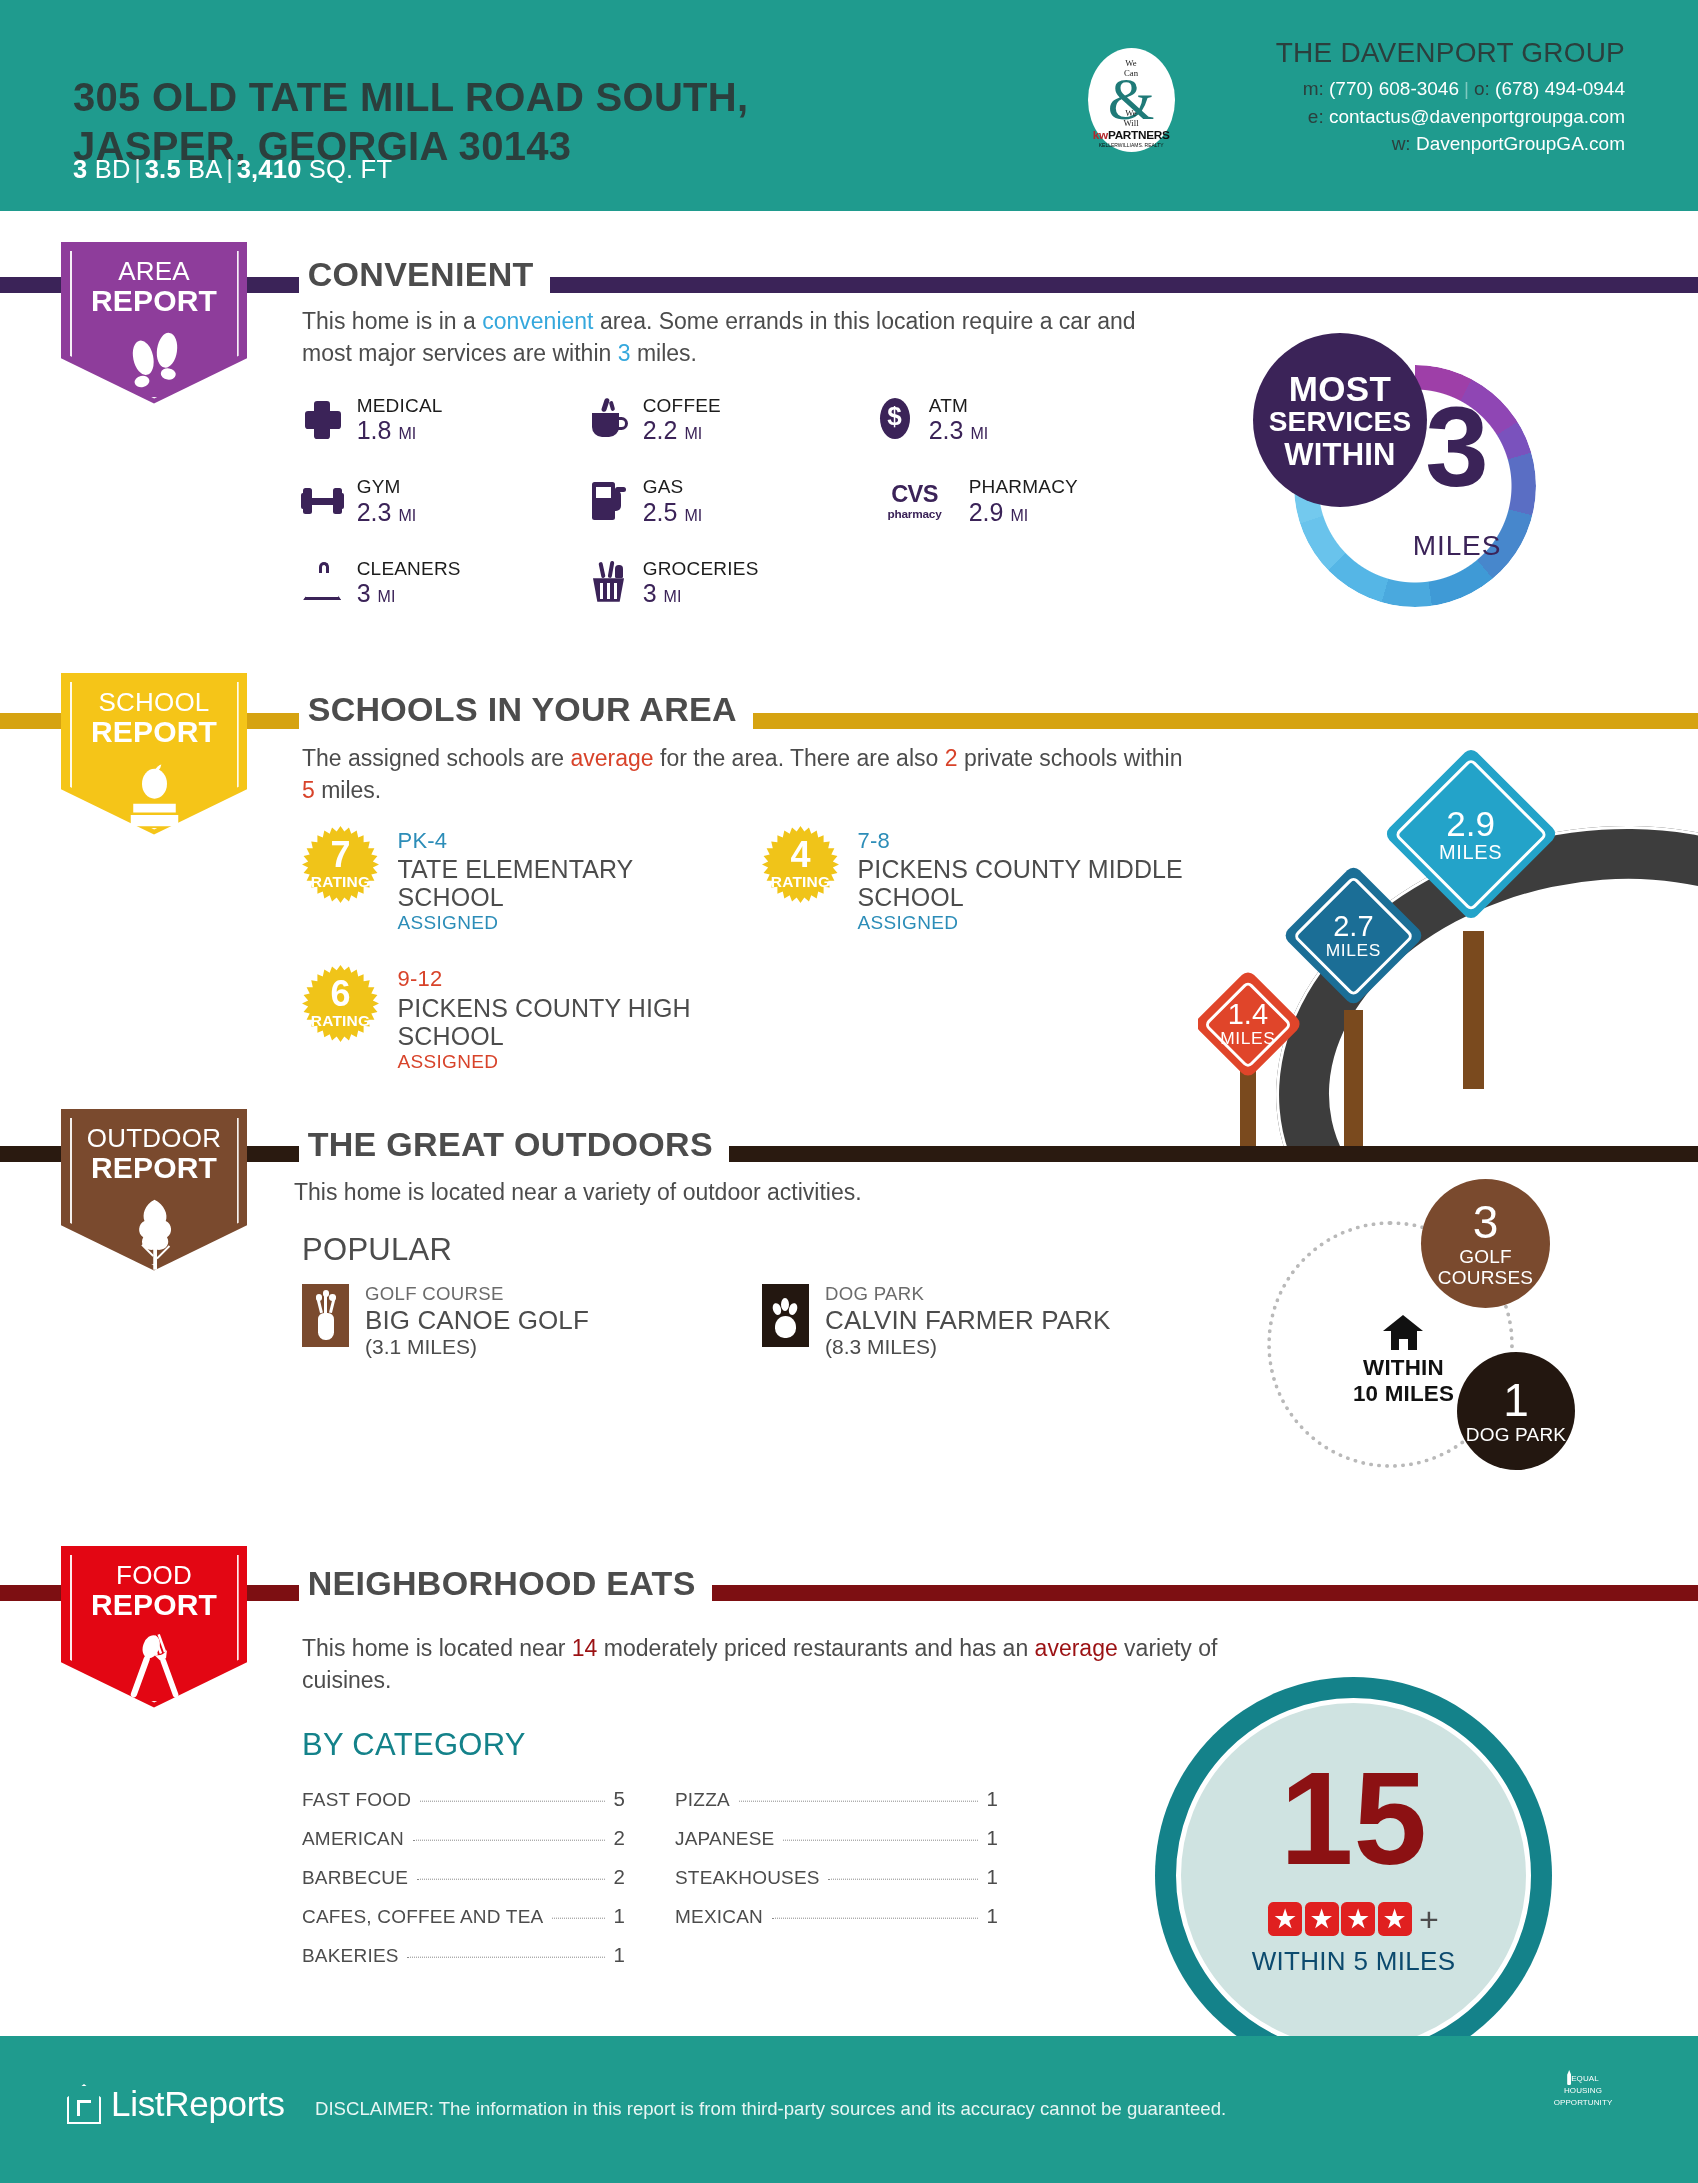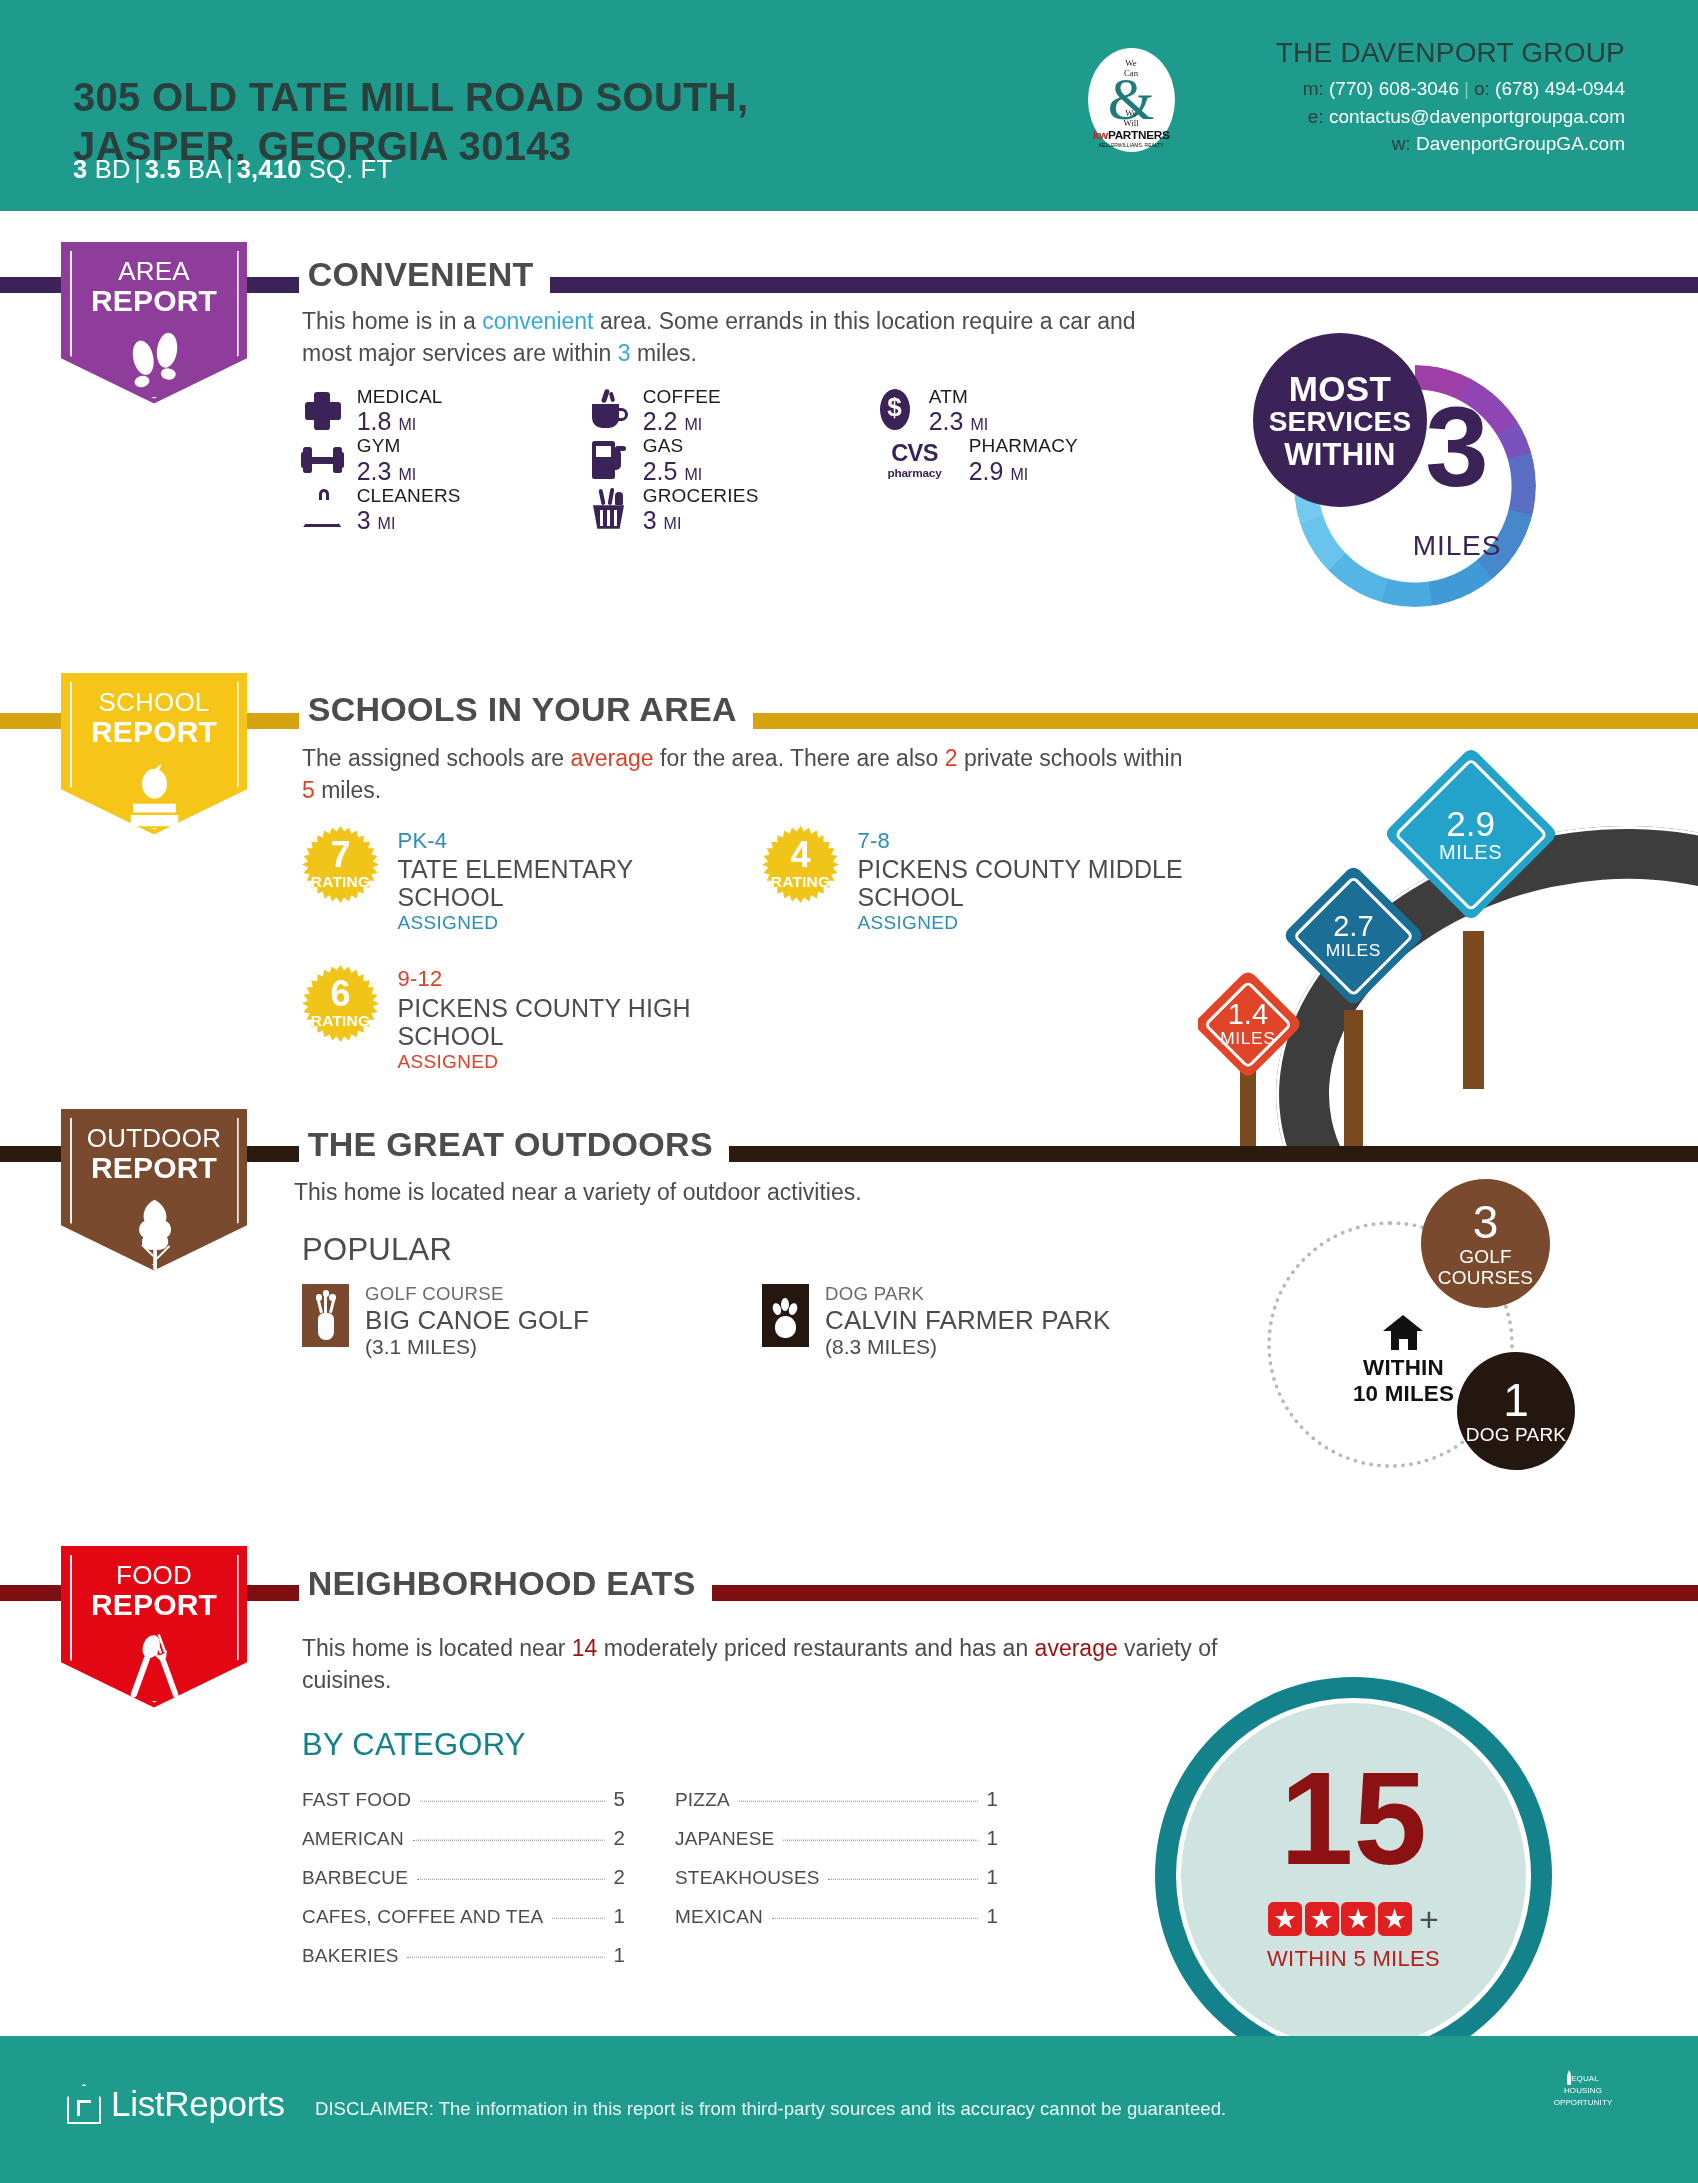--- a/index.html
+++ b/index.html
@@ -106,22 +106,23 @@
 
   
   #rule-area { top:277px; background:#3b2358; }
   #badge-area { left:61px; top:242px; }
   #badge-area .shield { background:#8e3d9b; }
   #title-area { left:299px; top:255px; }
   #body-area { left:302px; top:306px; width:882px; }
   .hl-blue { color:#35a8dd; }
 
   .amen-grid {
-    position:absolute; left:302px; top:386px; width:882px;
+    position:absolute; left:302px; top:395px; width:882px;
     display:grid; grid-template-columns:286px 286px 286px;
+    row-gap:32px;
   }
   .amen { display:flex; align-items:center; gap:13.7px; }
   .amen .ico { width:41px; height:45px; flex:0 0 41px; position:relative; }
   .amen .txt { line-height:1.12; }
   .amen .nm { font-size:19px; color:#1c1c1c; letter-spacing:0.2px; }
   .amen .ds { font-size:25px; color:#3b2358; }
   .amen .ds .u { font-size:16px; }
 
   
   .ic-cross::before, .ic-cross::after { content:""; position:absolute; background:#3b2358; border-radius:3.1px; }
@@ -366,21 +367,21 @@
     display:flex; align-items:center; justify-content:center; gap:2.5px;
   }
   .fc-stars .st {
     width:34px; height:34px; background:#e02020; border-radius:5.6px;
     display:flex; align-items:center; justify-content:center;
     color:#fff; font-size:27px; line-height:1;
   }
   .fc-stars .plus { font-size:34px; color:#4c4c4c; margin-left:5px; line-height:1; }
   .fc-sub {
     position:absolute; left:21px; top:269px; width:355px; text-align:center;
-    font-size:22px; color:#b91c1c; letter-spacing:0.3px;
+    font-size:26px; color:#0c4a6e; letter-spacing:0.3px;
   }
 
   
   .footer {
     position:absolute; left:0; bottom:0; width:1698px; height:147px; background:#1f9b8e;
   }
   .lr-logo { position:absolute; left:67px; top:48px; display:flex; align-items:center; gap:10px; }
   .lr-mark { position:relative; width:34px; height:40px; }
   .lr-mark .house {
     position:absolute; inset:0;

